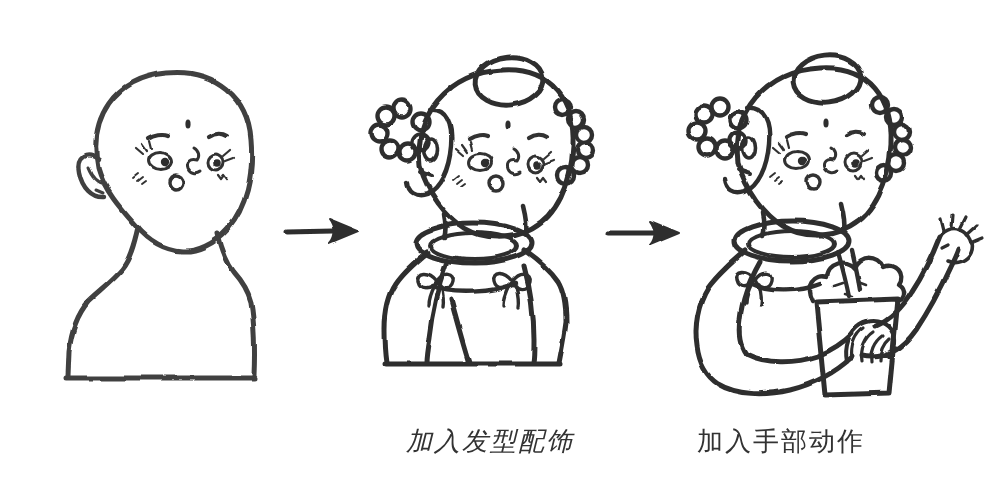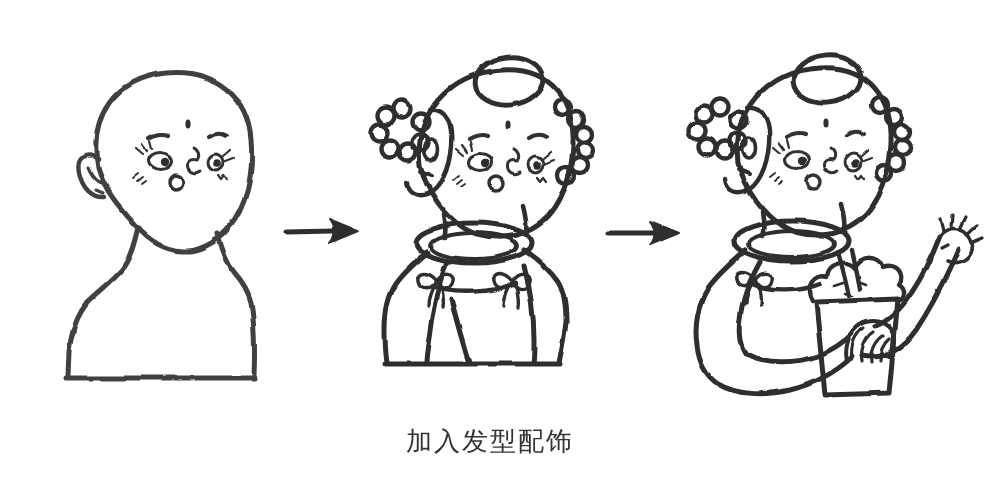--- a/index.html
+++ b/index.html
@@ -13,21 +13,21 @@
   #drawing{position:absolute;left:0;top:0;}
   .caption{
     position:absolute;
     width:220px;
     text-align:center;
     font-size:26px;
     letter-spacing:2px;
     color:#333333;
     font-family:"Liberation Sans","DejaVu Sans",sans-serif;
   }
-  #caption-2{left:380px;top:424px;}
+  #caption-2{left:380px;top:424px;font-style:italic;}
   #caption-3{left:671px;top:424px;}
 </style>
 </head>
 <body>
 
 <div id="stage">
 
   <svg id="drawing" width="1000" height="503" viewBox="0 0 1000 503">
     <defs>
       <filter id="rough" x="-5%" y="-5%" width="110%" height="110%">
@@ -189,13 +189,14 @@
           <path d="M 938,240 C 942,231 952,226 961,230 C 970,234 975,244 971,253 C 967,262 956,266 947,262"></path>
           <path d="M 944,231 L 941,219 M 952,228 L 953,215 M 960,229 L 966,217 M 967,235 L 977,226 M 971,243 L 983,238" stroke-width="3.2"></path>
           <path d="M 942,248 L 948,245" stroke-width="3.2"></path>
         </g>
         <use href="#face" transform="translate(825,123)"></use>
       </g>
     </g>
   </svg>
 
   <div id="caption-2" class="caption">加入发型配饰</div>
+  <div id="caption-3" class="caption">加入手部动作</div>
 </div>
 
 </body></html>

